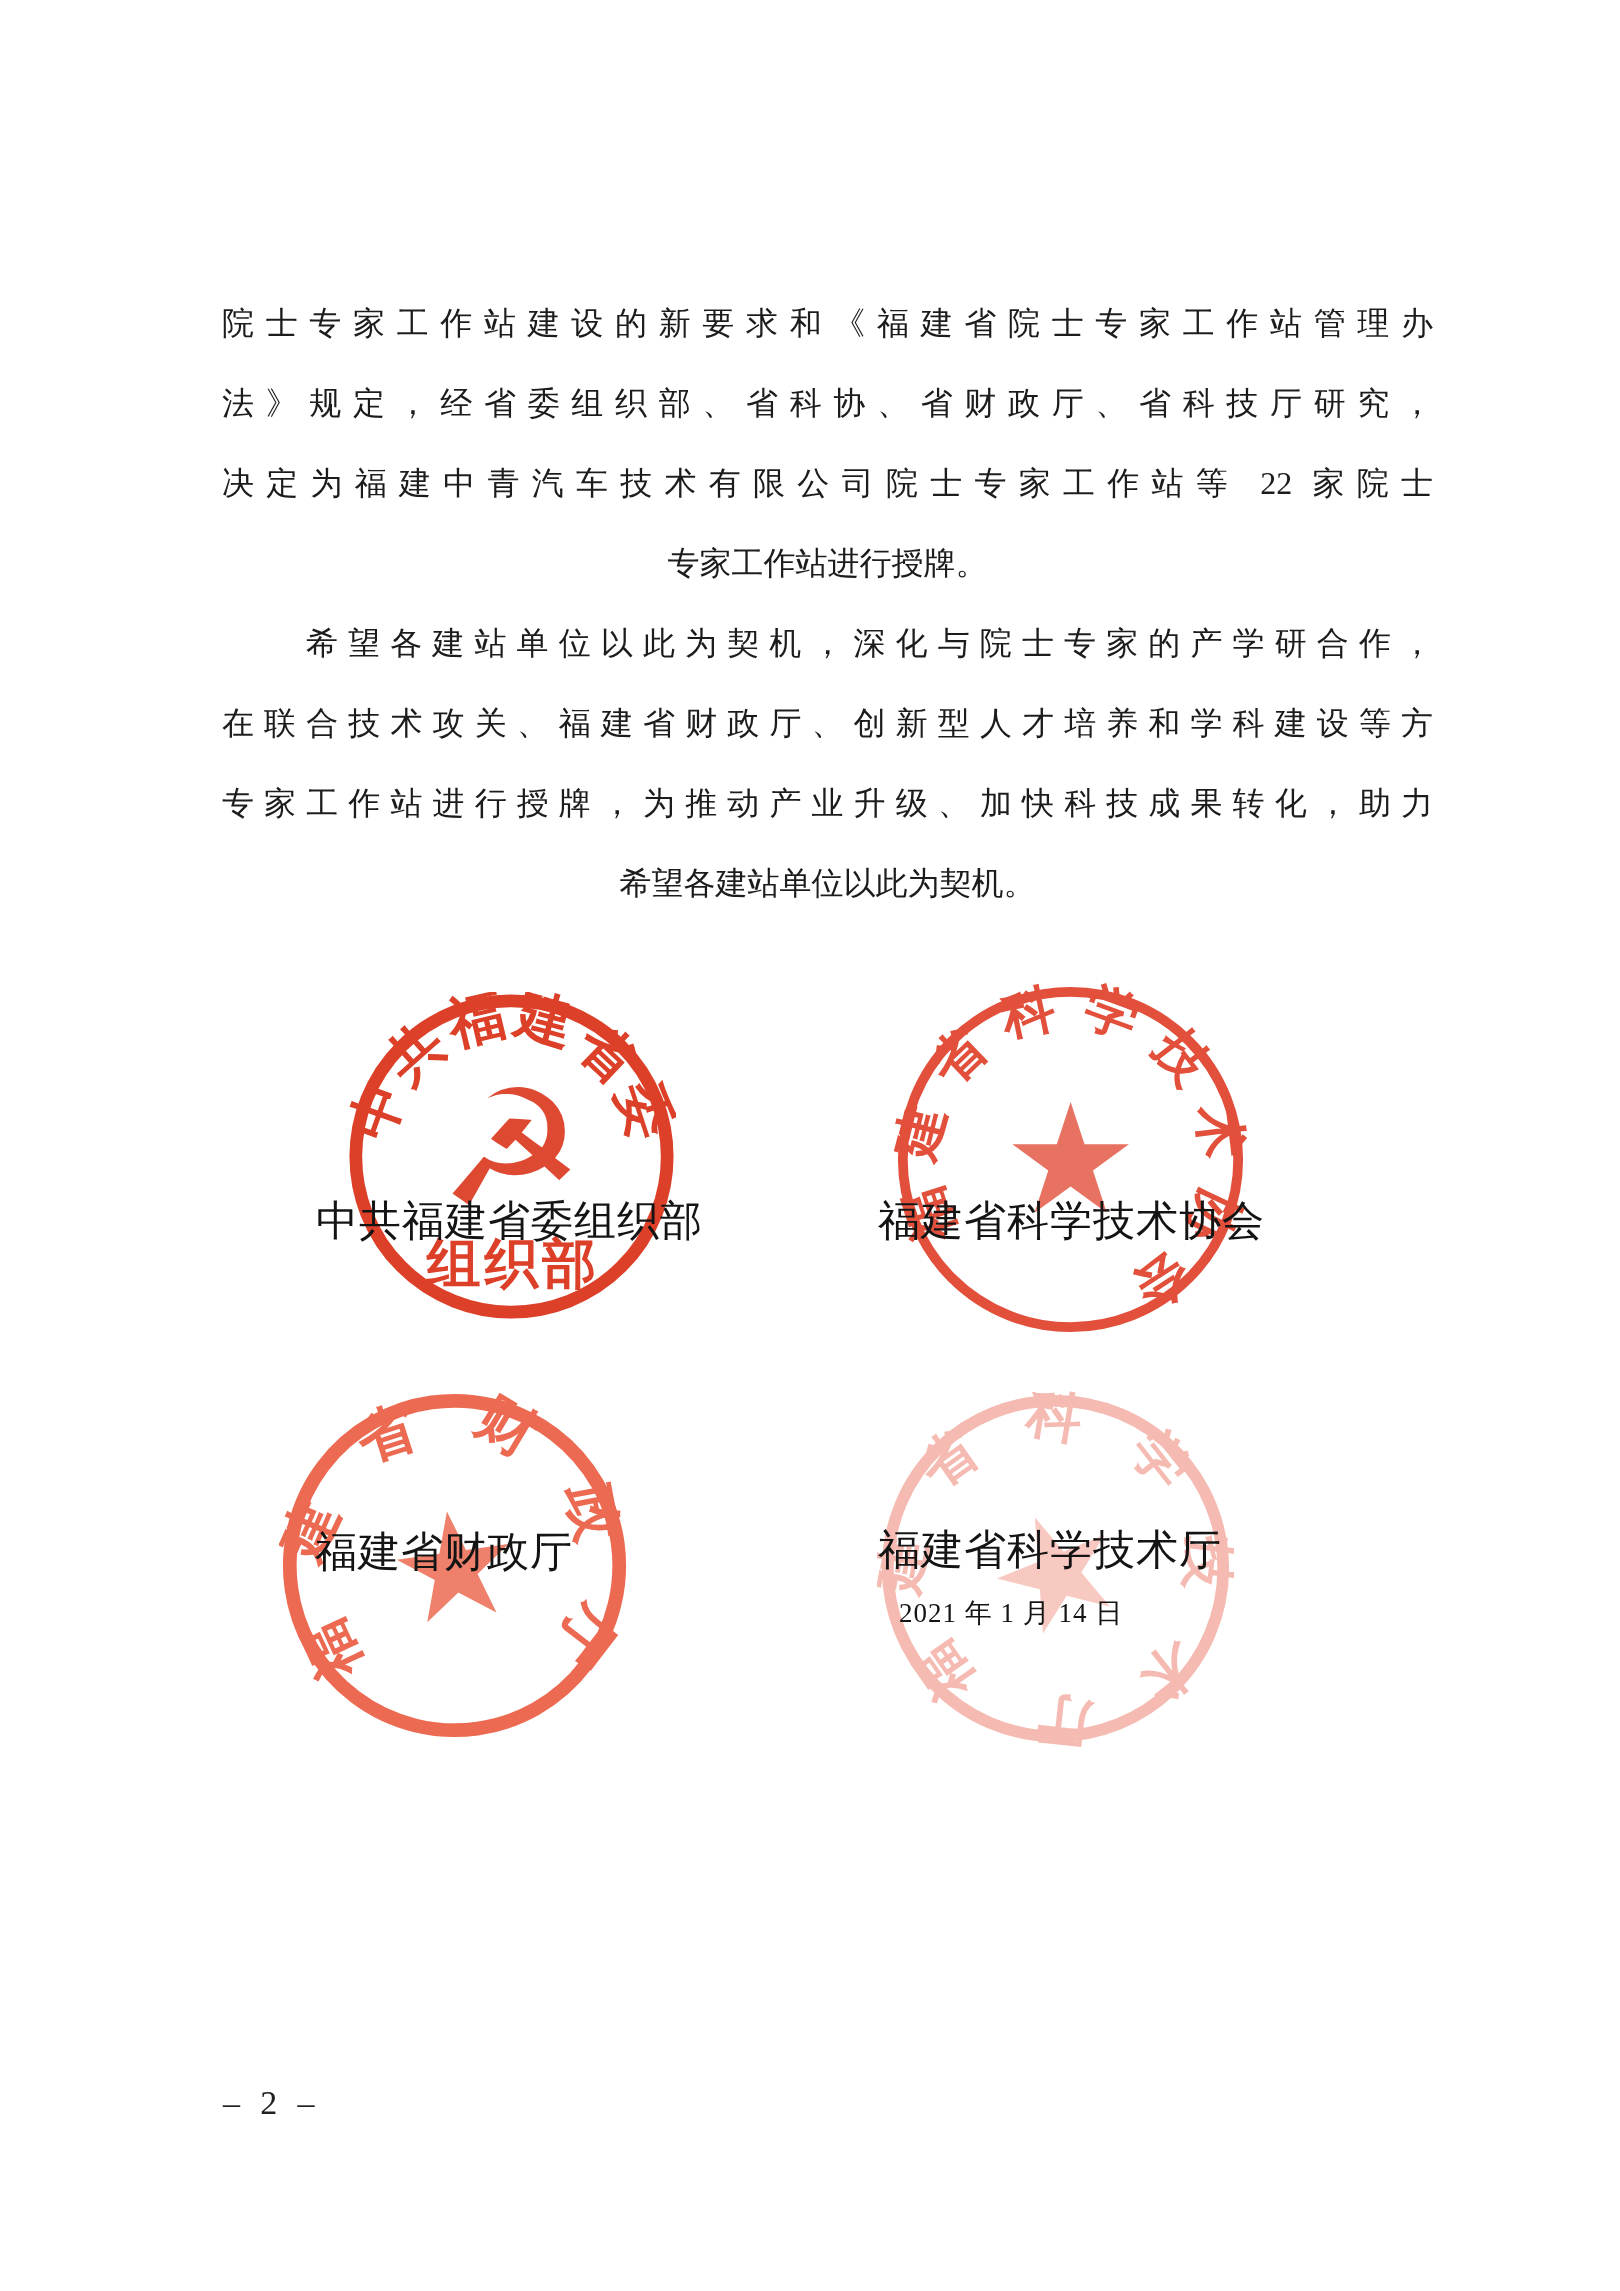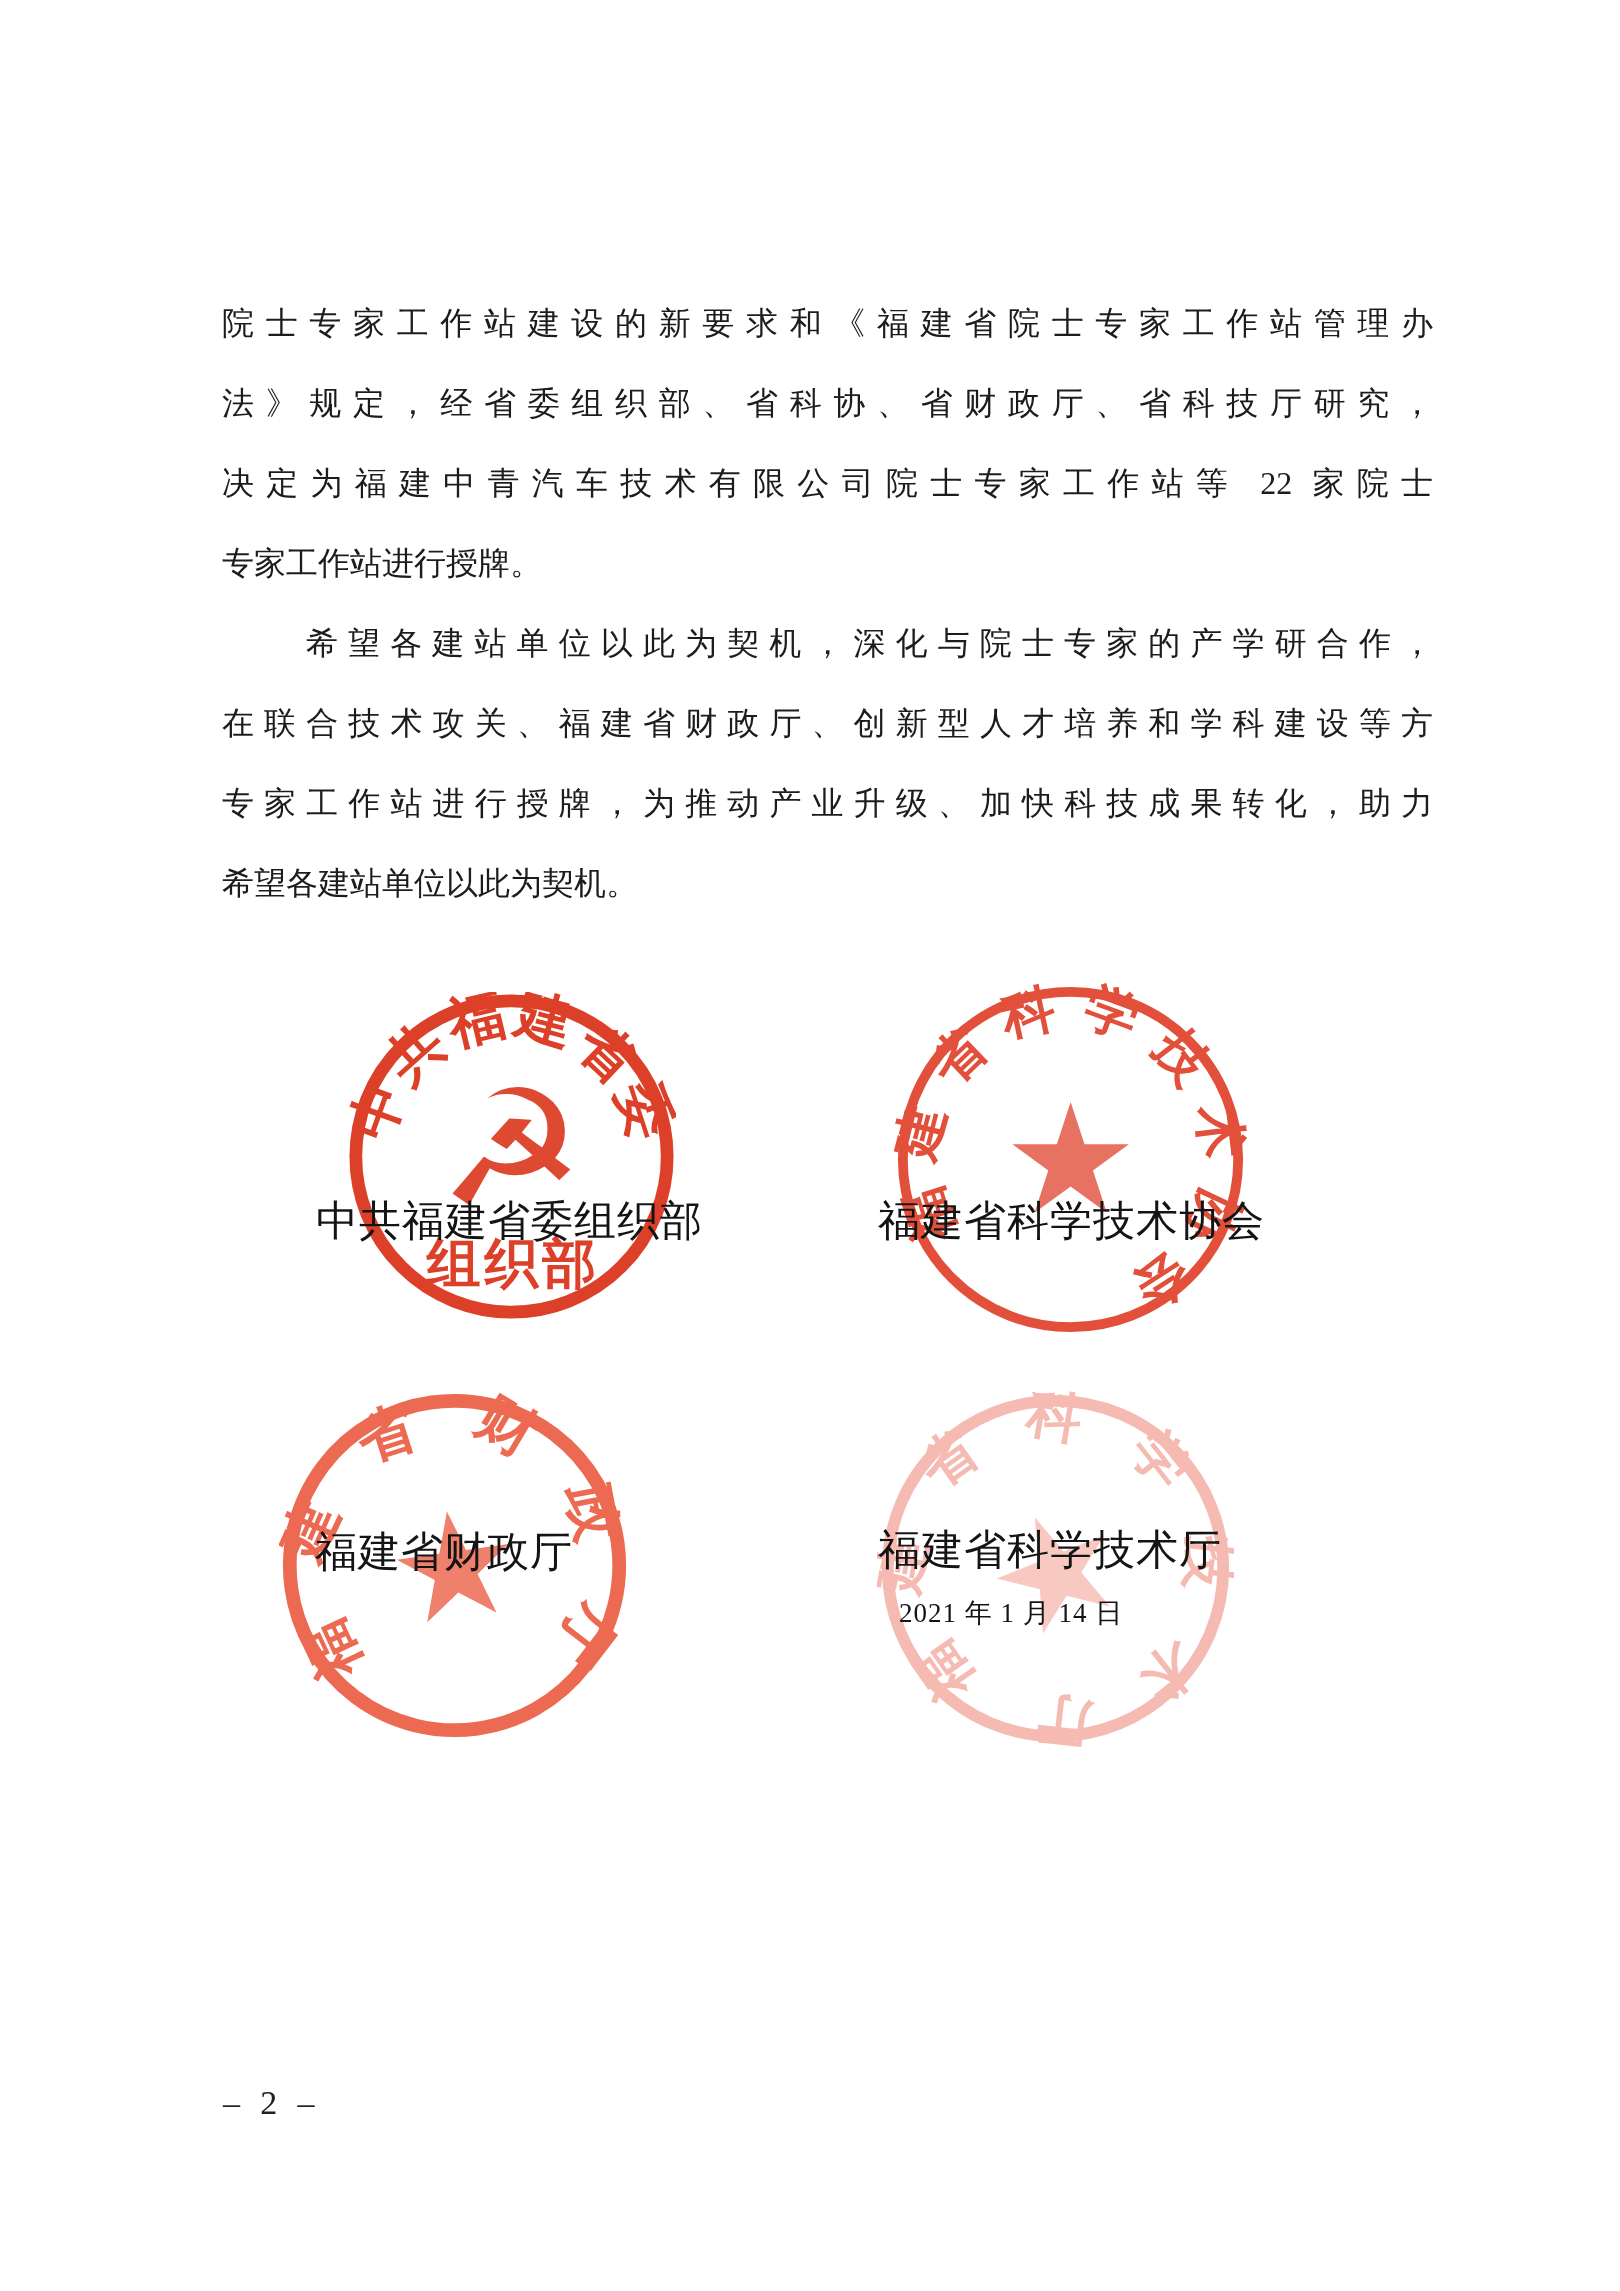--- a/index.html
+++ b/index.html
@@ -12,21 +12,21 @@
     color:#1c1c1c;
   }
   
   .bodytext{
     position:absolute;left:222px;top:283px;width:1211px;
     font-size:32px;line-height:80px;
     color:#1c1c1c;
   }
   .line{height:80px;white-space:nowrap;}
   .line.just{text-align:justify;text-align-last:justify;white-space:normal;overflow:hidden;}
-  .line.left{text-align:left;}
+  .line.left{text-align:center;}
   .line.indent{text-indent:84px;}
   
   .seal{position:absolute;z-index:2;}
   .seal svg{display:block;}
   .seal text{font-family:"Liberation Serif","DejaVu Serif",serif;font-weight:600;}
   .seal .glyph{font-family:"DejaVu Sans","Liberation Sans",sans-serif;font-weight:400;}
   .seal-faded{opacity:.62;}
   
   .seal-label{
     position:absolute;z-index:5;

